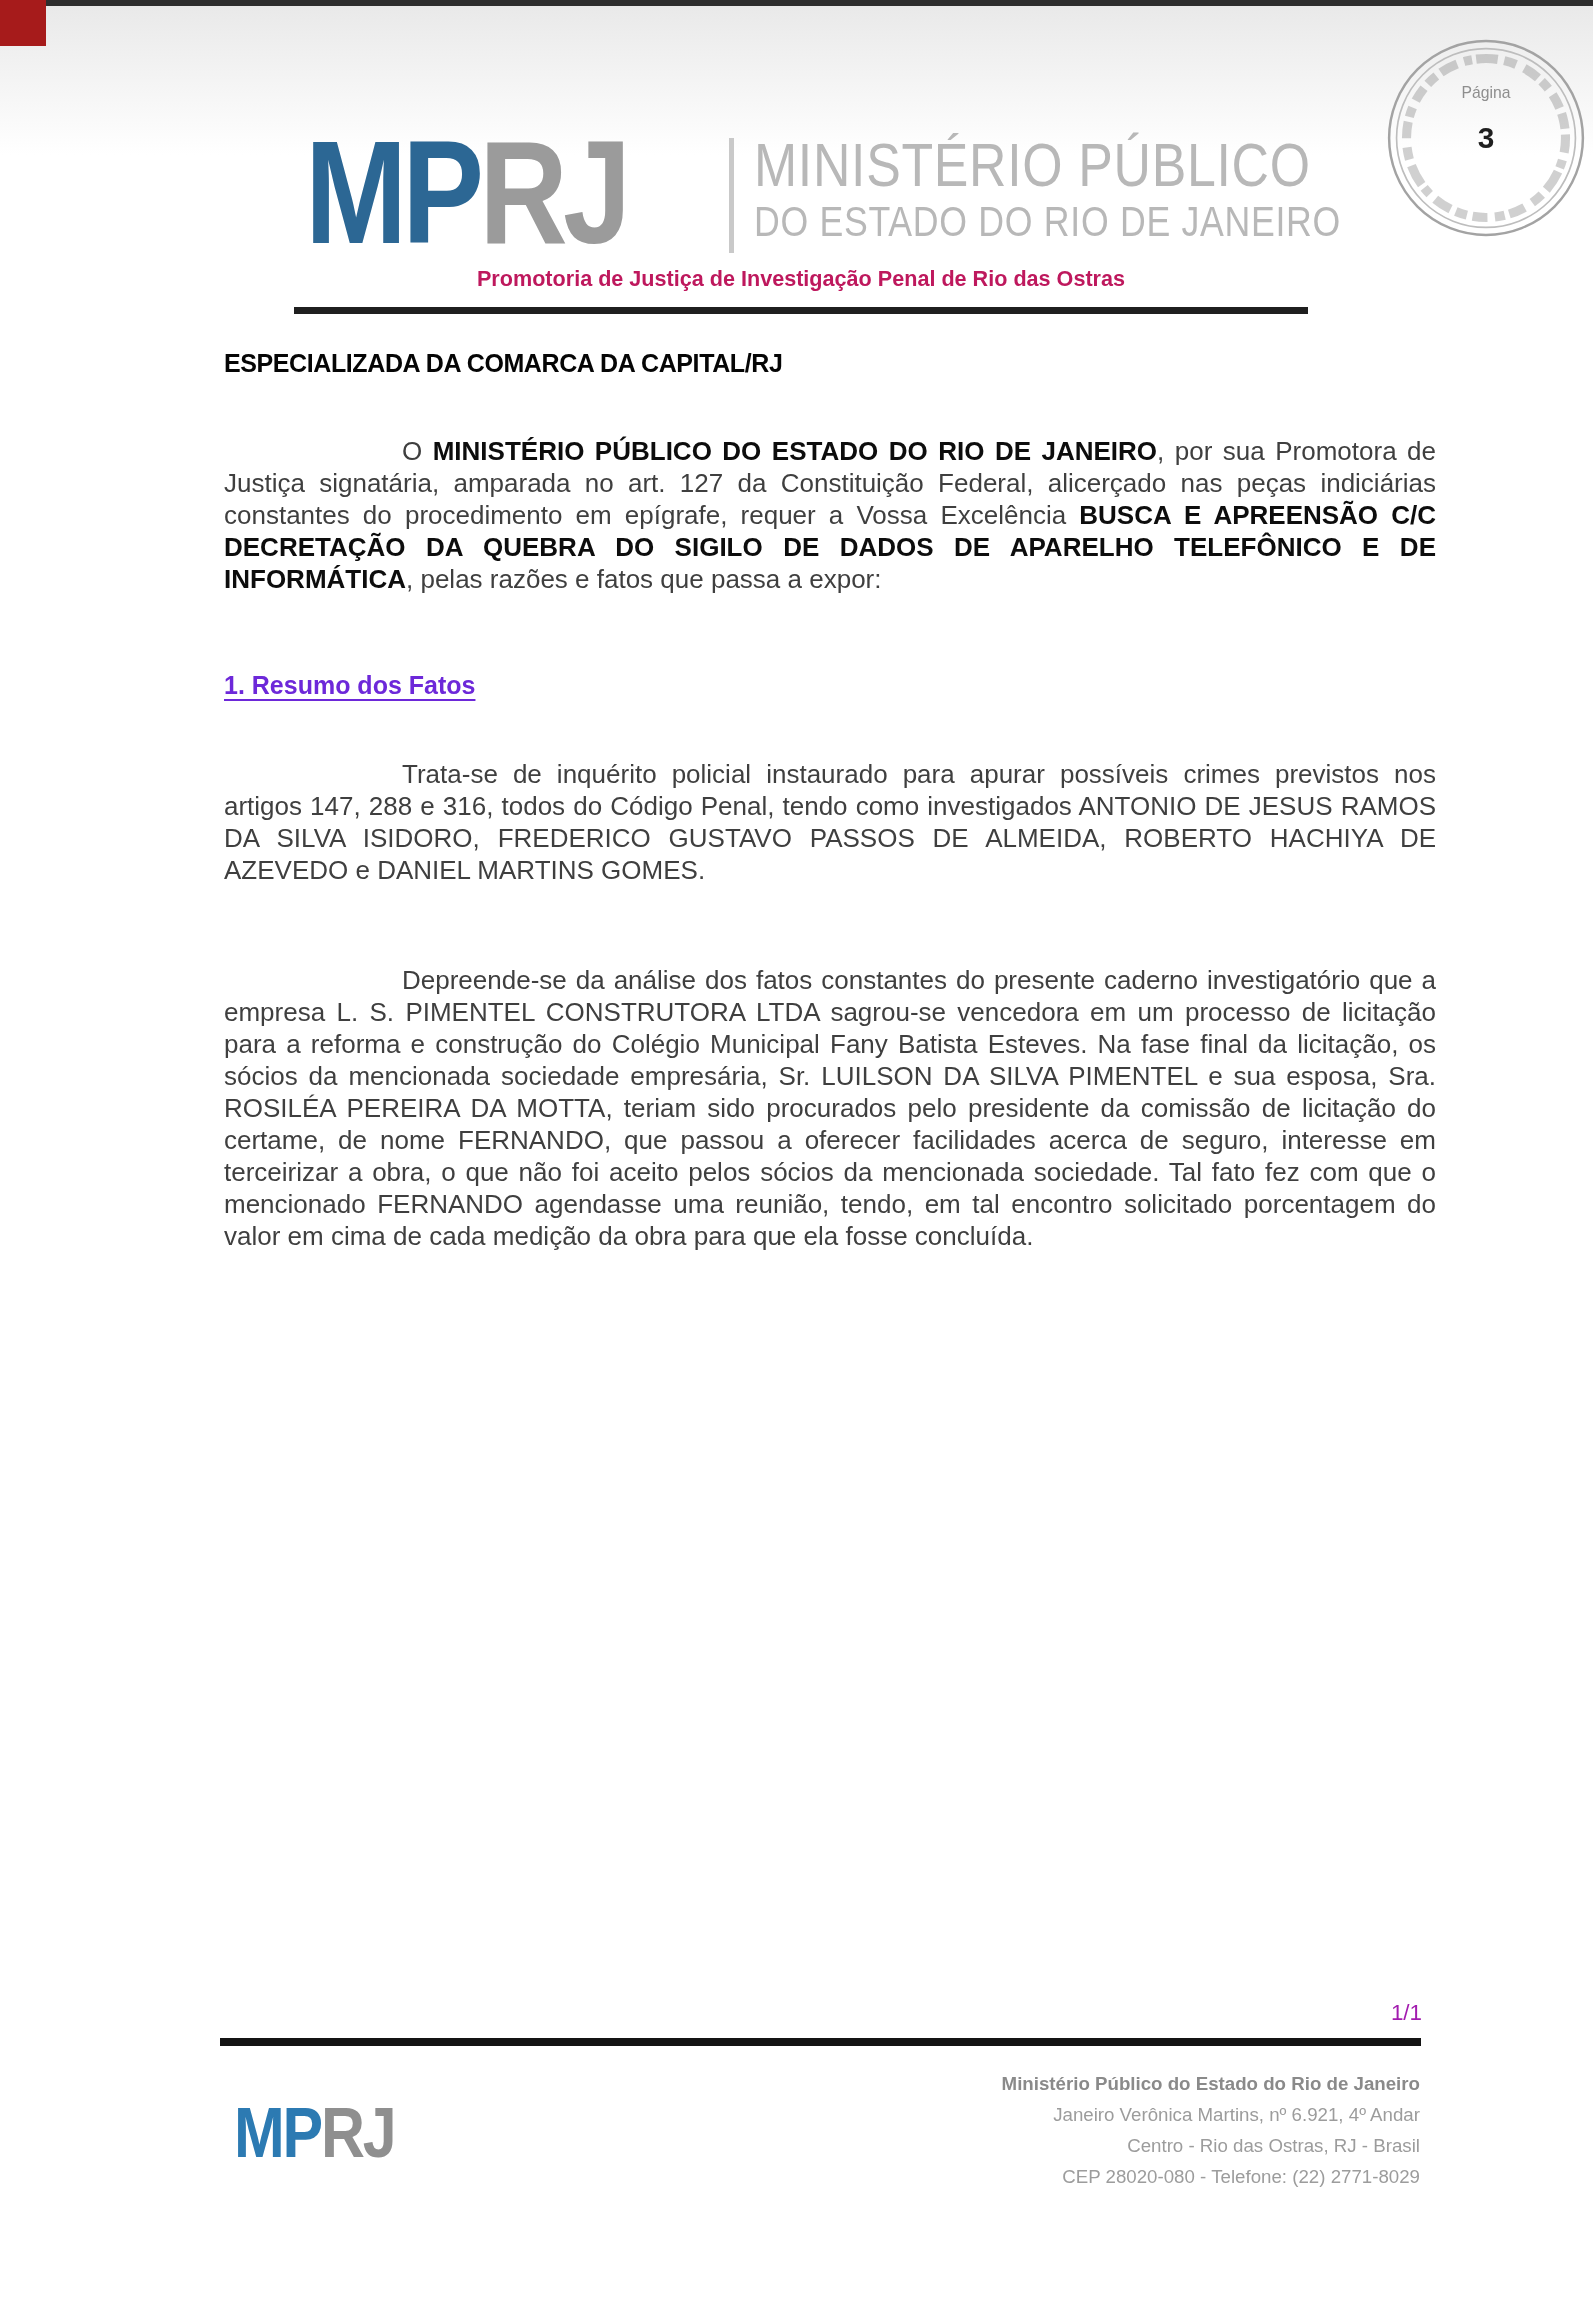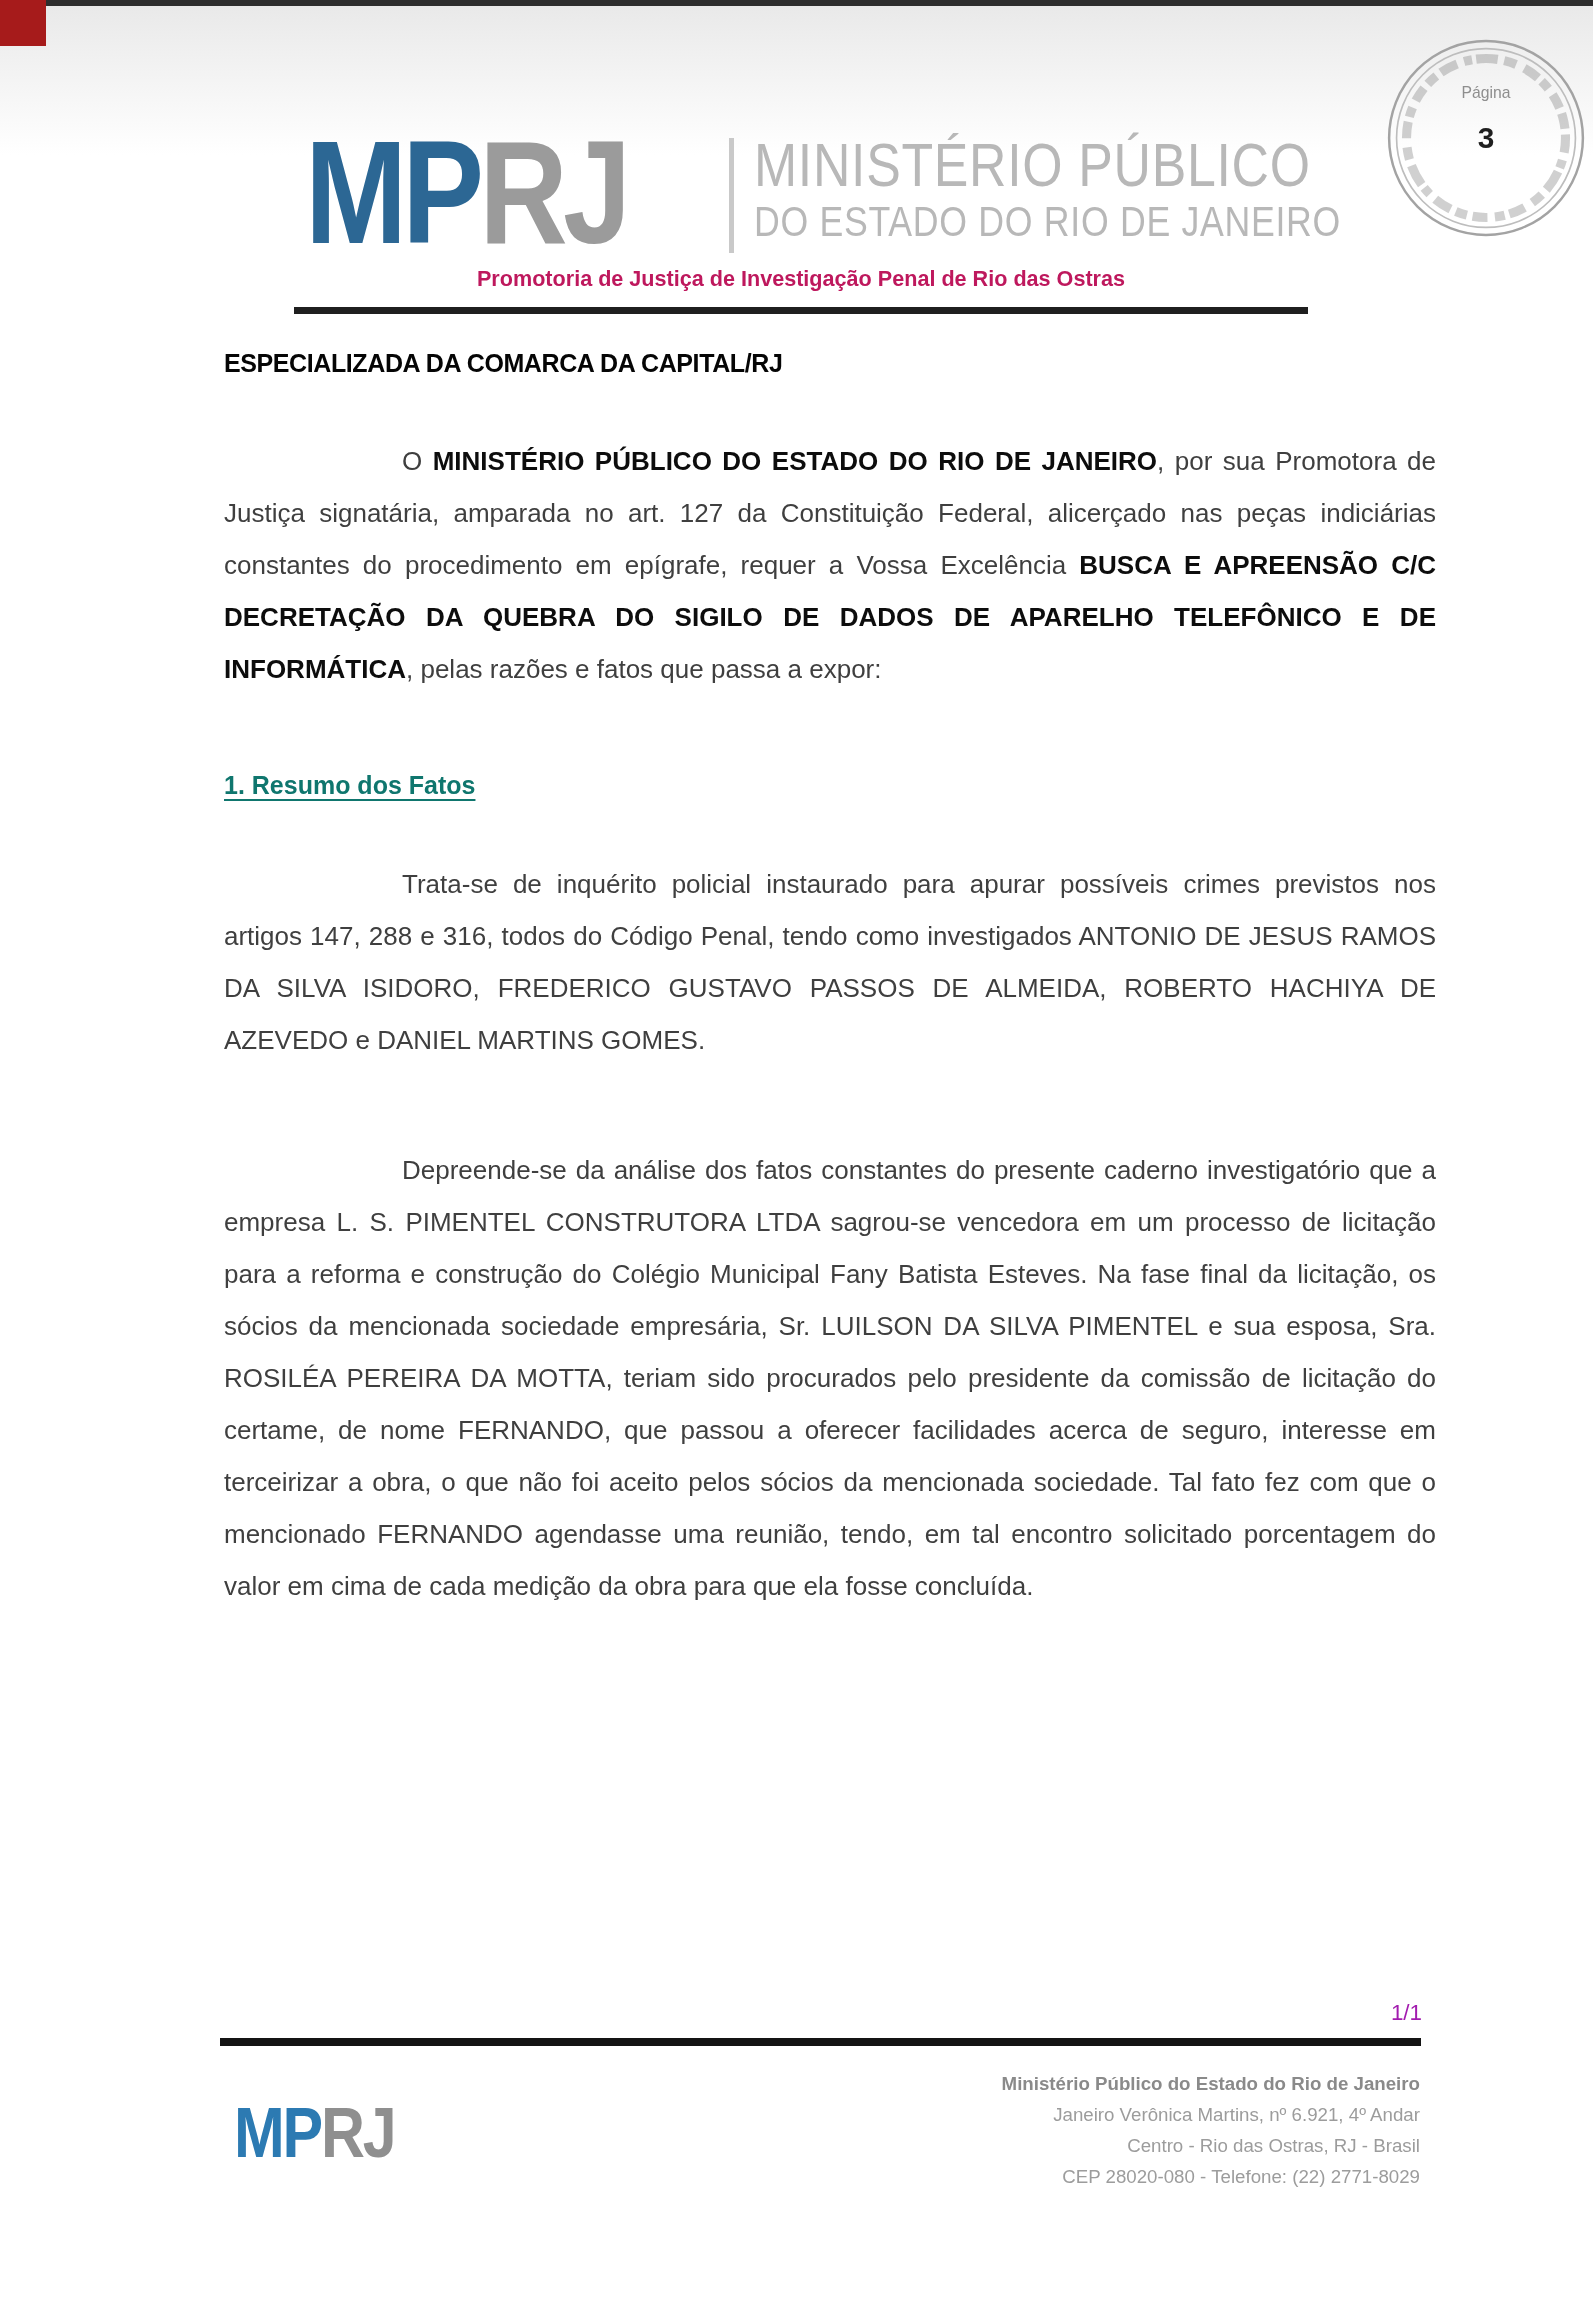--- a/index.html
+++ b/index.html
@@ -32,24 +32,24 @@
   .unit-line{position:absolute;left:294px;top:266px;width:1014px;text-align:center;
     font-size:21.6px;font-weight:bold;color:#be185d;}
   .header-rule{position:absolute;left:294px;top:307px;width:1014px;height:6.6px;background:#1f1f1f;}
 
   
   .doc-body{position:absolute;left:224px;top:345px;width:1212px;color:#3f3f3f;}
   .addressee{font-size:25px;font-weight:800;color:#050505;line-height:37px;margin:0;}
   .addressee-l1{text-align:justify;text-align-last:justify;}
   .addressee-l2{letter-spacing:-0.4px;}
   .reference-line{margin:37px 0 0 0;font-size:24px;font-weight:800;color:#070707;}
-  .para{margin:0;font-size:26px;line-height:52px;text-align:justify;text-indent:178px;}
+  .para{margin:0;font-size:26px;line-height:32px;text-align:justify;text-indent:178px;}
   .para .b{font-weight:800;color:#0d0d0d;}
   .para1{margin-top:53px;}
-  .section-title{margin:76px 0 0 0;font-size:25px;font-weight:800;color:#0f766e;
+  .section-title{margin:76px 0 0 0;font-size:25px;font-weight:800;color:#6d28d9;
     text-decoration:underline;text-underline-offset:5px;}
   .para2{margin-top:58px;}
   .para3{margin-top:78px;}
 
   
   .page-indicator{position:absolute;left:1361px;top:2000px;width:91px;text-align:center;
     font-size:22.4px;color:#a21caf;}
   .footer-rule{position:absolute;left:220px;top:2038px;width:1201px;height:7.5px;background:#141414;}
   .footer-logo{position:absolute;left:234px;top:2093px;font-weight:800;font-size:70px;
     letter-spacing:-2.5px;transform:scaleX(.87);transform-origin:left top;white-space:nowrap;}

